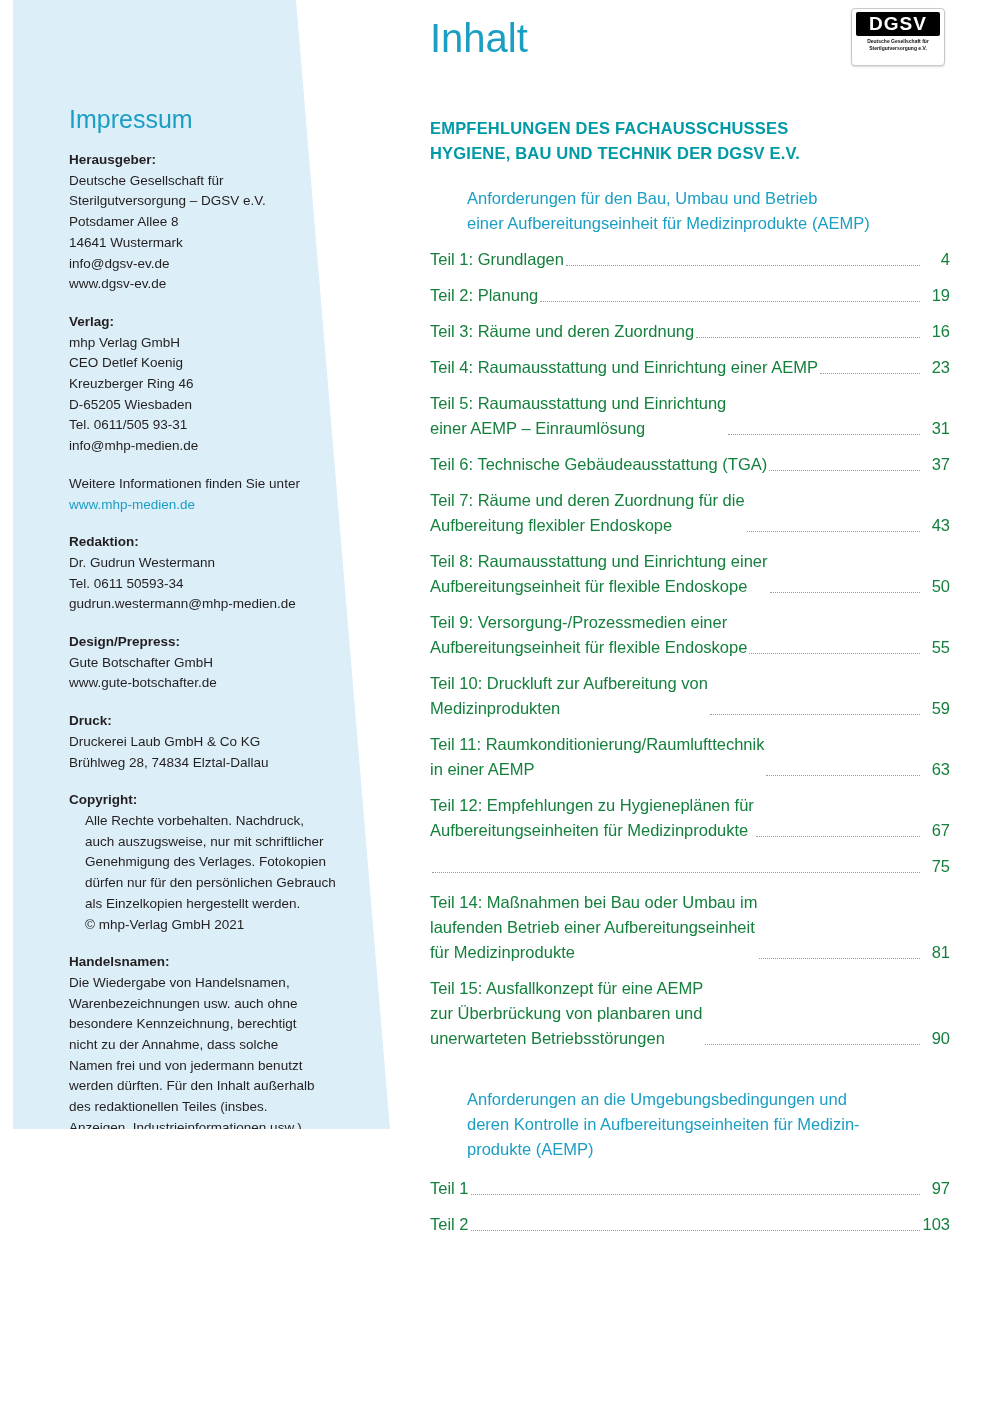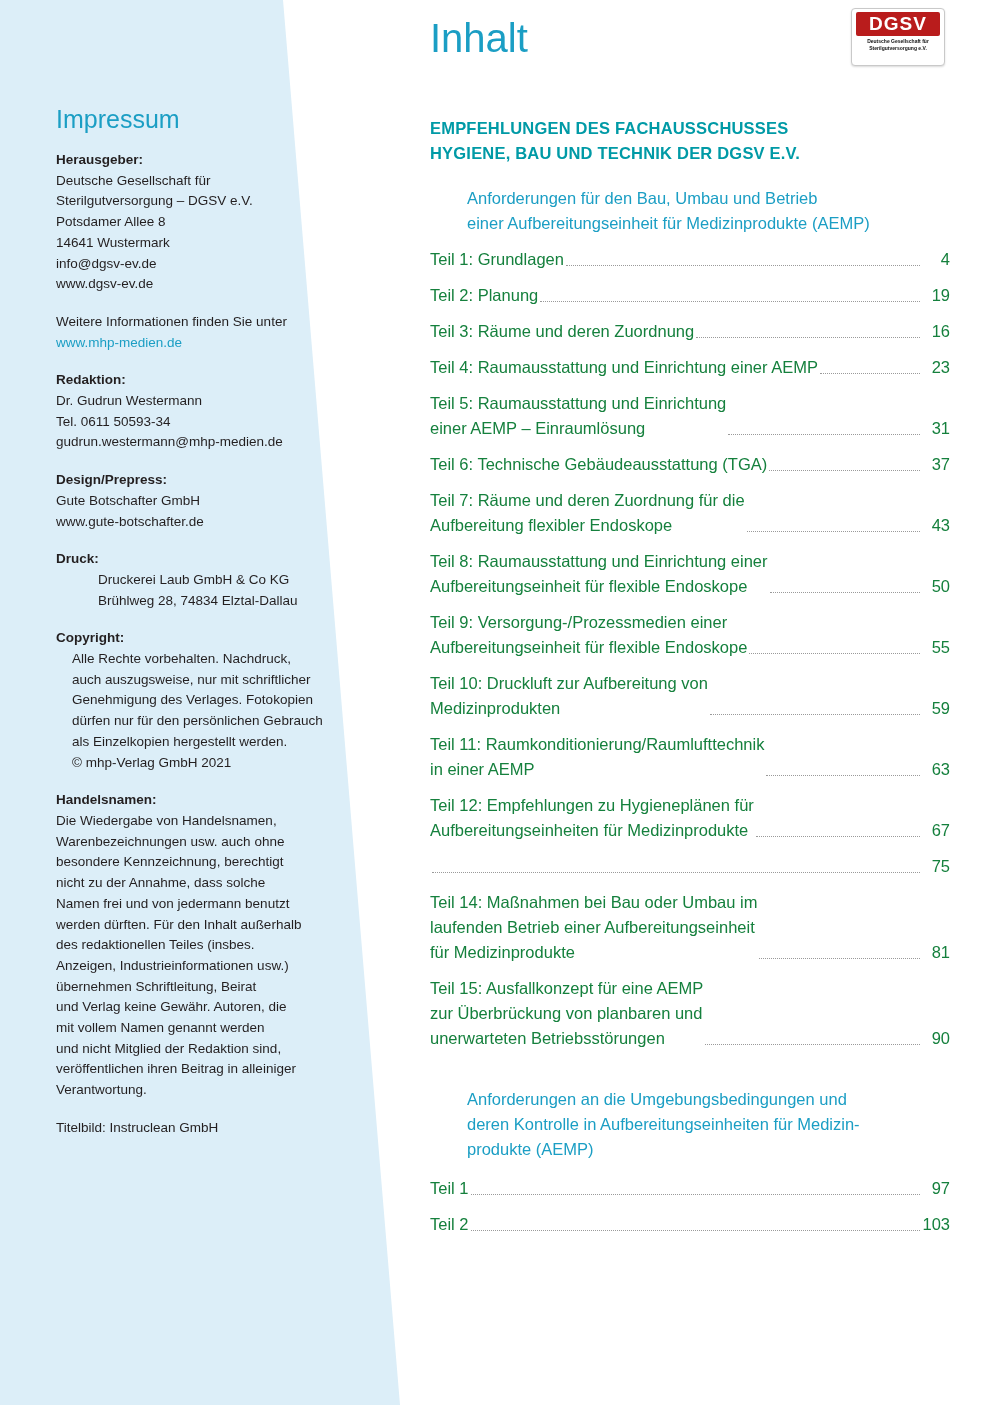--- a/index.html
+++ b/index.html
@@ -12,24 +12,24 @@
     background: #ffffff;
     font-family: "Liberation Sans", sans-serif;
     color: #231f20;
     position: relative;
     overflow: hidden;
   }
 
   
   #left-panel {
     position: absolute;
-    left: 0;
+    left: 13px;
     top: 0;
     width: 400px;
-    height: 1405px;
+    height: 1129px;
     overflow: hidden;
   }
   #left-panel .shape {
     position: absolute;
     left: 0;
     top: 0;
     width: 400px;
     height: 1405px;
     background: #dceef8;
     clip-path: polygon(0 0, 283px 0, 400px 1405px, 0 1405px);
@@ -128,21 +128,21 @@
     width: 92px;
     height: 56px;
     border: 1px solid #c9c9c9;
     border-radius: 4px;
     background: #ffffff;
     box-shadow: 0 1px 2px rgba(0,0,0,0.15);
     text-align: center;
     overflow: hidden;
   }
   #dgsv-logo .bar {
-    background: #b91c1c;
+    background: #000000;
     color: #fff;
     font-weight: bold;
     font-size: 19px;
     line-height: 24px;
     letter-spacing: 1px;
     margin: 3px 4px 1px 4px;
     border-radius: 2px;
   }
   #dgsv-logo .sub {
     font-size: 5px;
@@ -180,20 +180,29 @@
     <div class="imp-block">
       <div class="hd">Herausgeber:</div>
       <div class="imp-lines" style="white-space: pre-line;">Deutsche Gesellschaft für
 Sterilgutversorgung – DGSV e.V.
 Potsdamer Allee 8
 14641 Wustermark
 info@dgsv-ev.de
 www.dgsv-ev.de</div>
     </div>
 
+    <div class="imp-block">
+      <div class="hd">Verlag:</div>
+      <div class="imp-lines" style="white-space: pre-line;">mhp Verlag GmbH
+CEO Detlef Koenig
+Kreuzberger Ring 46
+D-65205 Wiesbaden
+Tel.  0611/505 93-31
+info@mhp-medien.de</div>
+    </div>
 
     <div class="imp-block">
       <div class="imp-lines" style="white-space: pre-line;">Weitere Informationen finden Sie unter</div>
       <div class="imp-link">www.mhp-medien.de</div>
     </div>
 
     <div class="imp-block">
       <div class="hd">Redaktion:</div>
       <div class="imp-lines" style="white-space: pre-line;">Dr. Gudrun Westermann
 Tel.  0611 50593-34
@@ -201,21 +210,21 @@
     </div>
 
     <div class="imp-block">
       <div class="hd">Design/Prepress:</div>
       <div class="imp-lines" style="white-space: pre-line;">Gute Botschafter GmbH
 www.gute-botschafter.de</div>
     </div>
 
     <div class="imp-block">
       <div class="hd">Druck:</div>
-      <div class="imp-lines" style="white-space: pre-line; margin-left: 42px;">Druckerei Laub GmbH &amp; Co KG
+      <div class="imp-lines" style="white-space: pre-line;">Druckerei Laub GmbH &amp; Co KG
 Brühlweg 28, 74834 Elztal-Dallau</div>
     </div>
 
     <div class="imp-block">
       <div class="hd">Copyright:</div>
       <div class="imp-lines" style="white-space: pre-line; margin-left: 16px;">Alle Rechte vorbehalten. Nachdruck,
 auch auszugsweise, nur mit schriftlicher
 Genehmigung des Verlages. Fotokopien
 dürfen nur für den persönlichen Gebrauch
 als Einzelkopien hergestellt werden.

